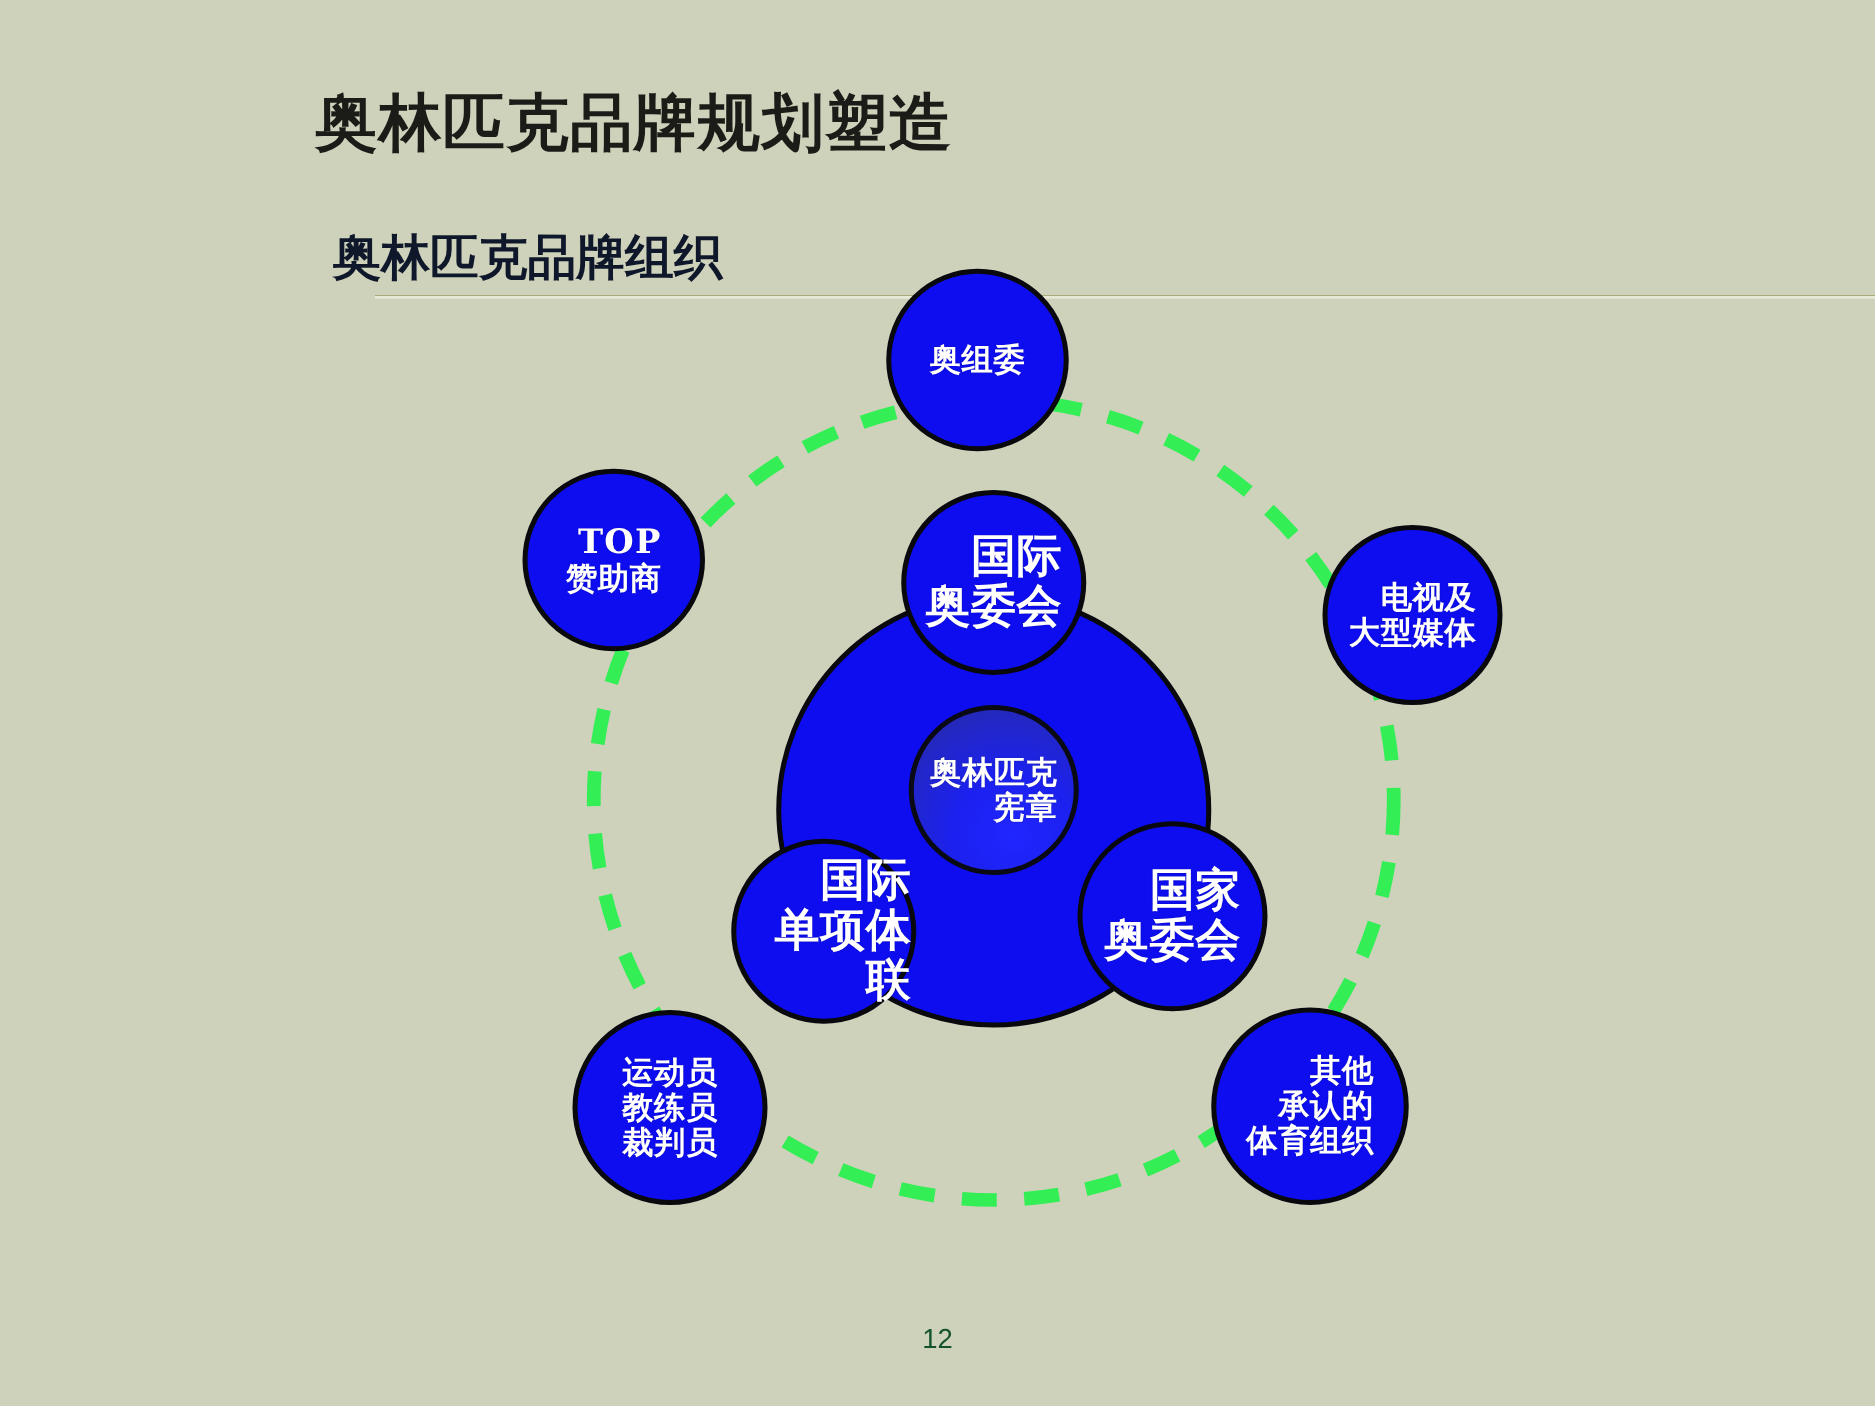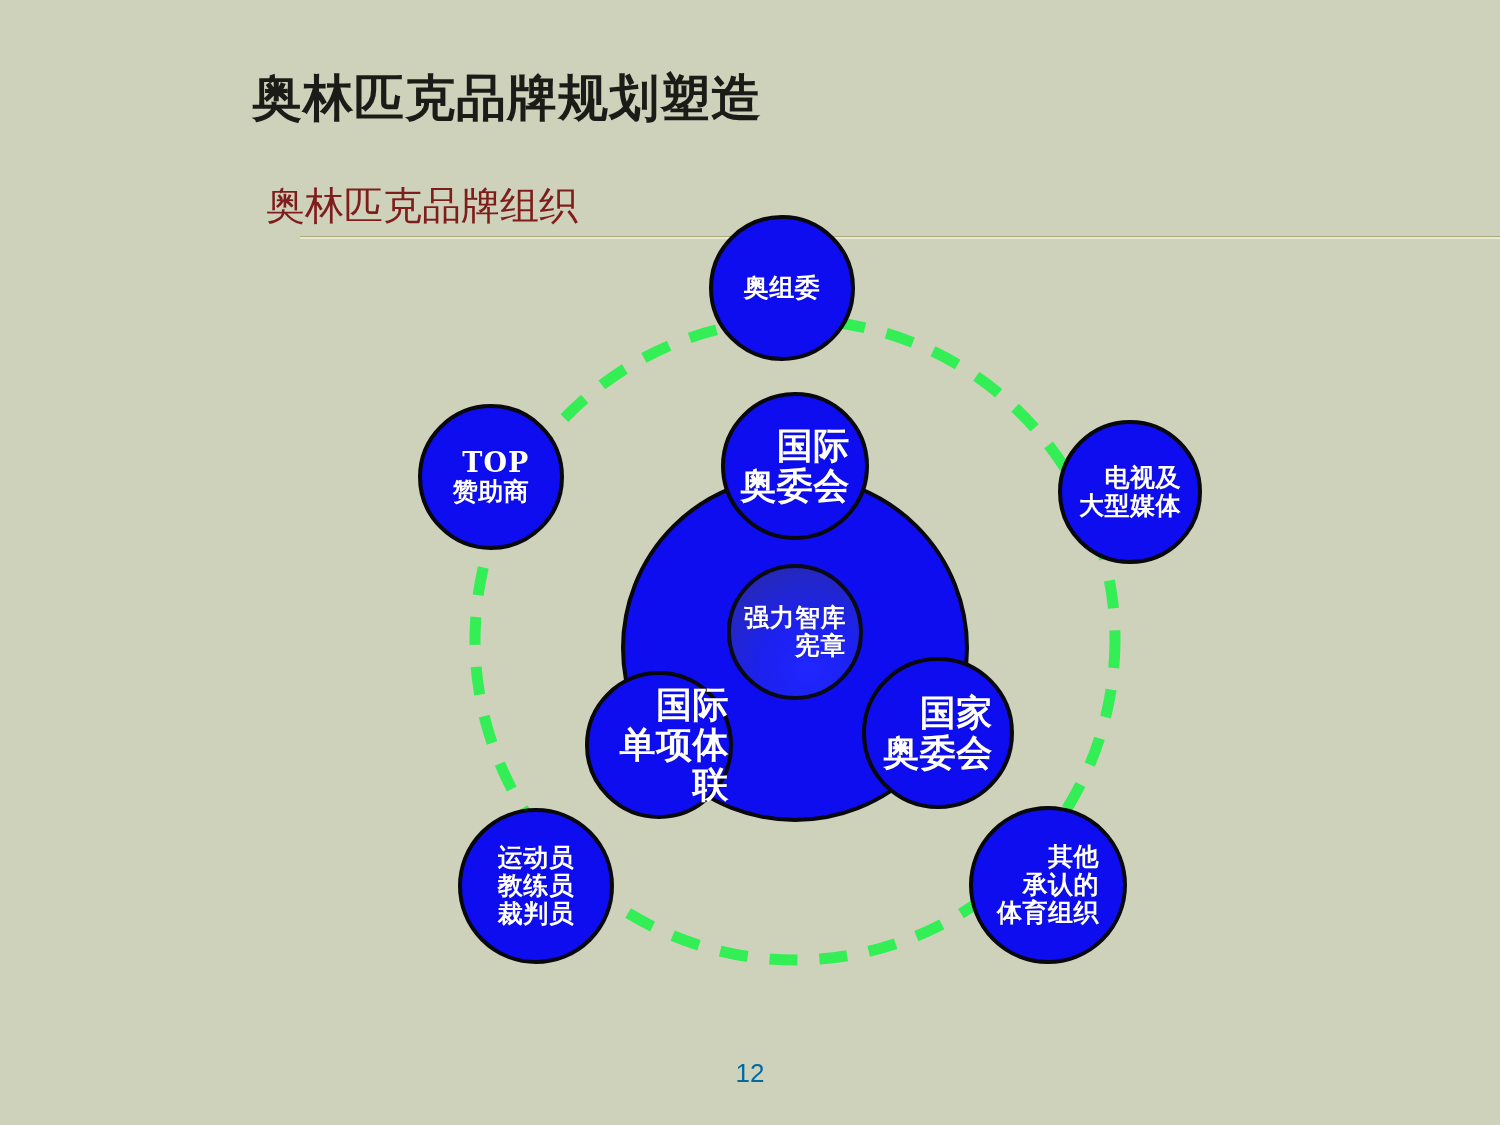--- a/index.html
+++ b/index.html
@@ -34,22 +34,22 @@
     letter-spacing: 1px;
     white-space: nowrap;
     line-height: 1.05;
   }
   .subtitle {
     position: absolute;
     left: 266px;
     top: 186px;
     font-family: "DejaVu Serif", "Liberation Serif", serif;
     font-size: 39px;
-    font-weight: 400;
-    color: #7f1d1d;
+    font-weight: 700;
+    color: #0f172a;
     white-space: nowrap;
     line-height: 1.05;
   }
   .rule {
     position: absolute;
     left: 300px;
     top: 236px;
     width: 1200px;
     height: 3px;
     background: linear-gradient(to bottom, #a9a878 0 1px, #e8e9d6 1px 3px);
@@ -97,22 +97,22 @@
     letter-spacing: 1px;
   }
 
   
   .page-num {
     position: absolute;
     left: 0;
     top: 1058px;
     width: 1500px;
     text-align: center;
-    font-size: 26px;
-    color: #0369a1;
+    font-size: 22px;
+    color: #14532d;
     font-family: "Liberation Sans", sans-serif;
   }
   .watermark {
     position: absolute;
     right: 24px;
     top: 1038px;
     font-family: "DejaVu Sans", "Liberation Sans", sans-serif;
     font-size: 43px;
     font-weight: 700;
     color: #2b2b2b;
@@ -143,21 +143,21 @@
 
       <circle id="ring" cx="795" cy="640" r="320" fill="none" stroke="#33ee55" stroke-width="11" stroke-dasharray="28 22" stroke-linecap="butt"></circle>
 
       <circle id="coreBlob" cx="795" cy="648" r="172" fill="#0d0df0" stroke="#08080d" stroke-width="4"></circle>
     </svg>
   </div>
 
   <div id="nodes">
       <div class="node charter" title="奥林匹克宪章" style="left: 727px; top: 564px; width: 136px; height: 136px; background: radial-gradient(circle at 62% 78%, rgb(32, 38, 255) 0%, rgb(28, 33, 239) 38%, rgb(35, 39, 198) 72%, rgb(38, 42, 153) 100%);">
         <div>
-          <span class="lbl">强力智库</span>
+          <span class="lbl">奥林匹克</span>
           <span class="lbl">宪章</span>
         </div>
       </div>
       <div class="node medium" title="国际奥委会" style="left: 721px; top: 392px; width: 148px; height: 148px;">
         <div>
           <span class="lbl">国际</span>
           <span class="lbl">奥委会</span>
         </div>
       </div>
       <div class="node medium" title="国际单项体联" style="left: 585px; top: 671px; width: 148px; height: 148px;">
@@ -170,21 +170,21 @@
         <div>
           <span class="lbl">国家</span>
           <span class="lbl">奥委会</span>
         </div>
       </div>
       <div class="node small" title="奥组委" style="left: 709px; top: 215px; width: 146px; height: 146px;">
         <div>
           <span class="lbl">奥组委</span>
         </div>
       </div>
-      <div class="node small" title="TOP赞助商" style="left: 418px; top: 404px; width: 146px; height: 146px;">
+      <div class="node small" title="TOP赞助商" style="left: 418px; top: 375px; width: 146px; height: 146px;">
         <div>
           <span class="lbl serif-top">TOP</span>
           <span class="lbl">赞助商</span>
         </div>
       </div>
       <div class="node small" title="电视及大型媒体" style="left: 1058px; top: 420px; width: 144px; height: 144px;">
         <div>
           <span class="lbl">电视及</span>
           <span class="lbl">大型媒体</span>
         </div>

